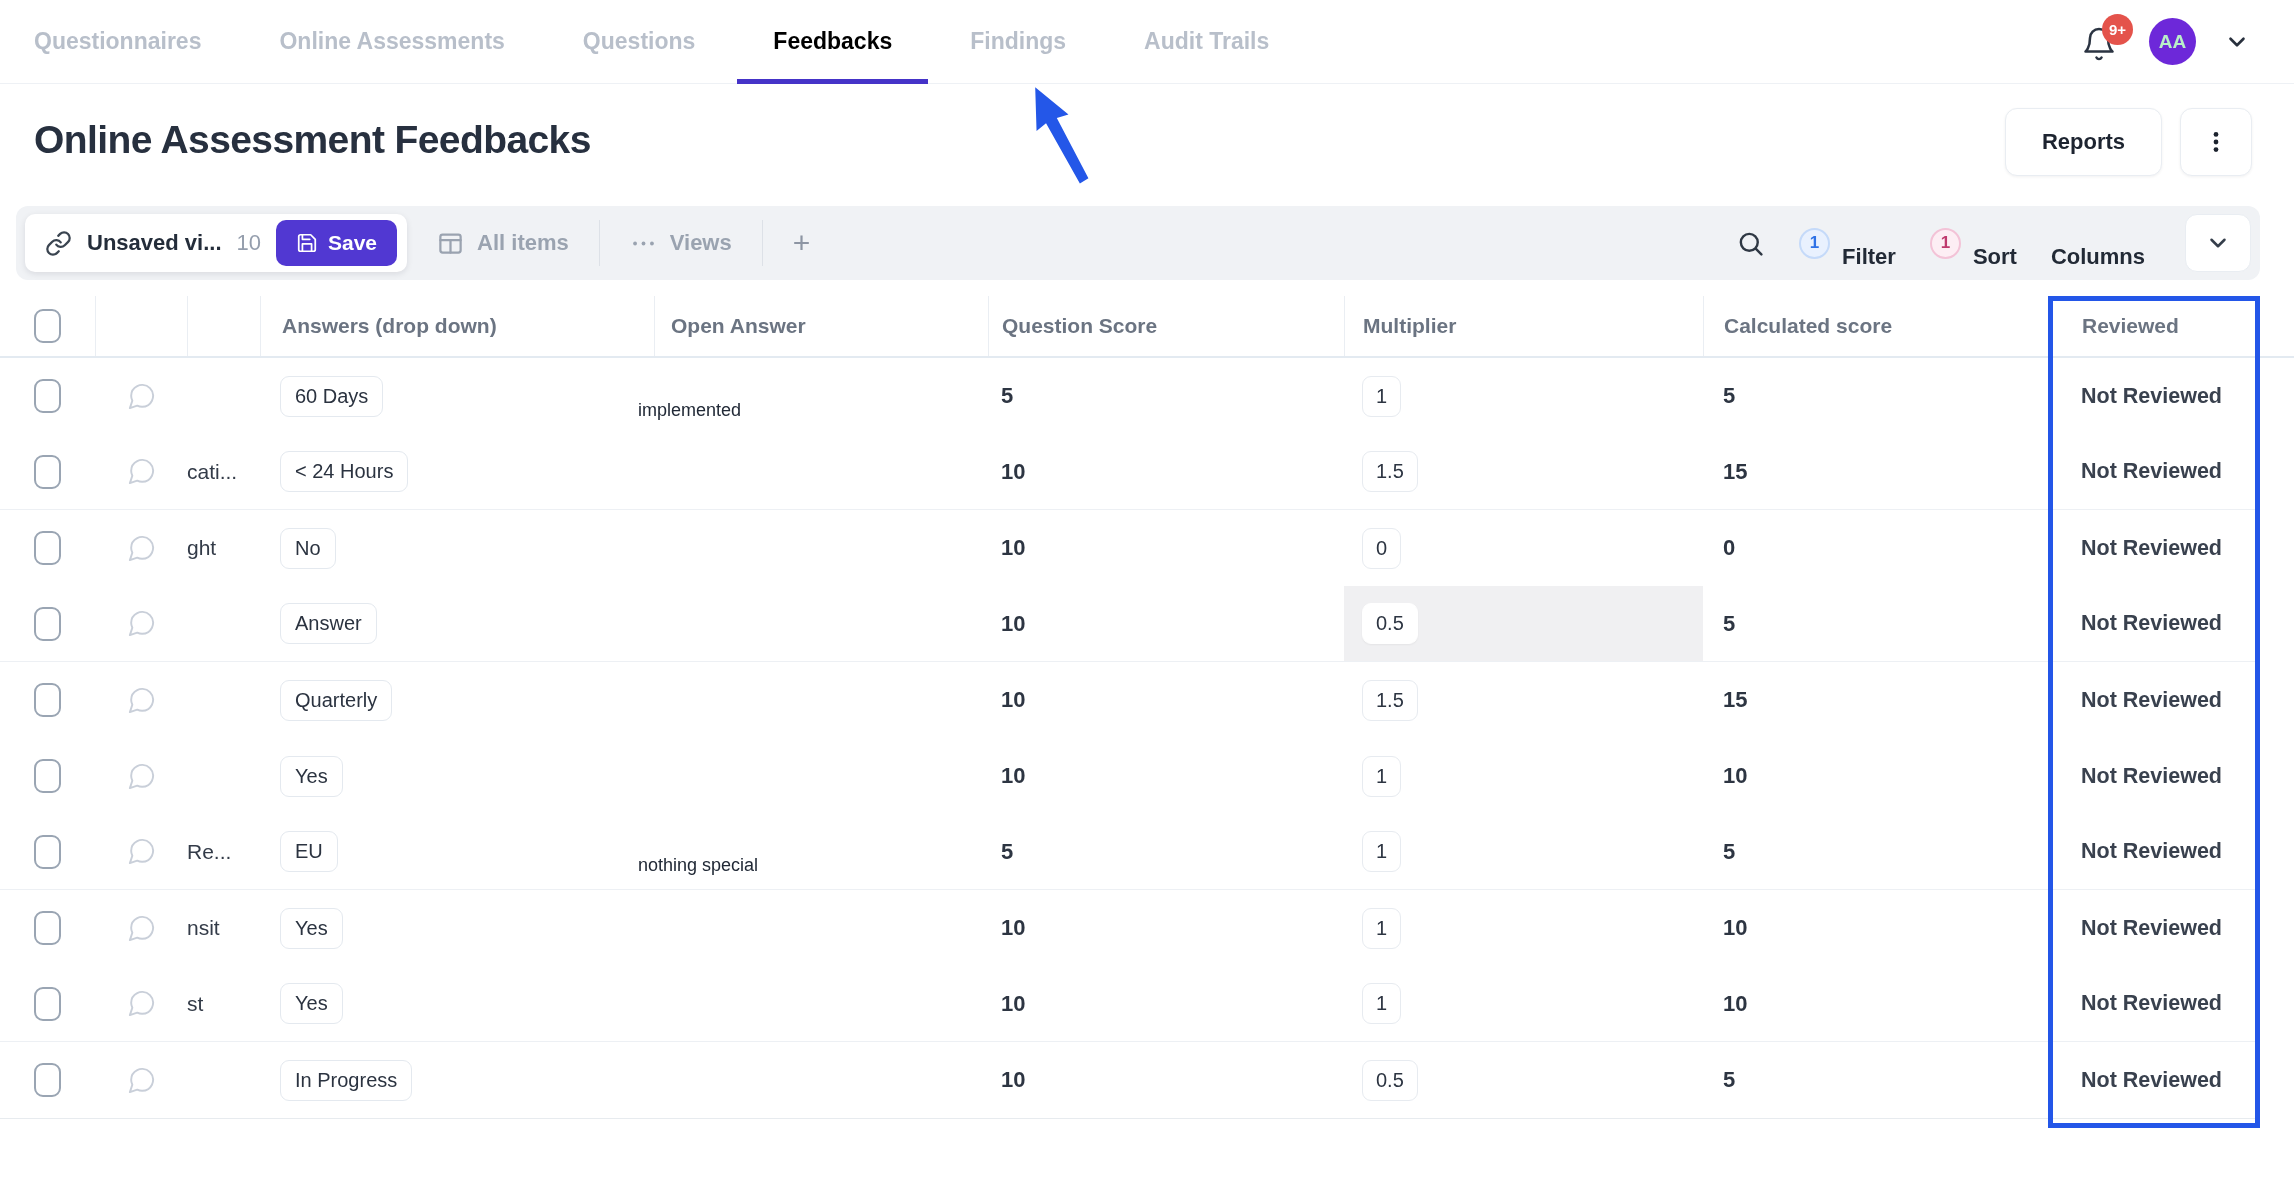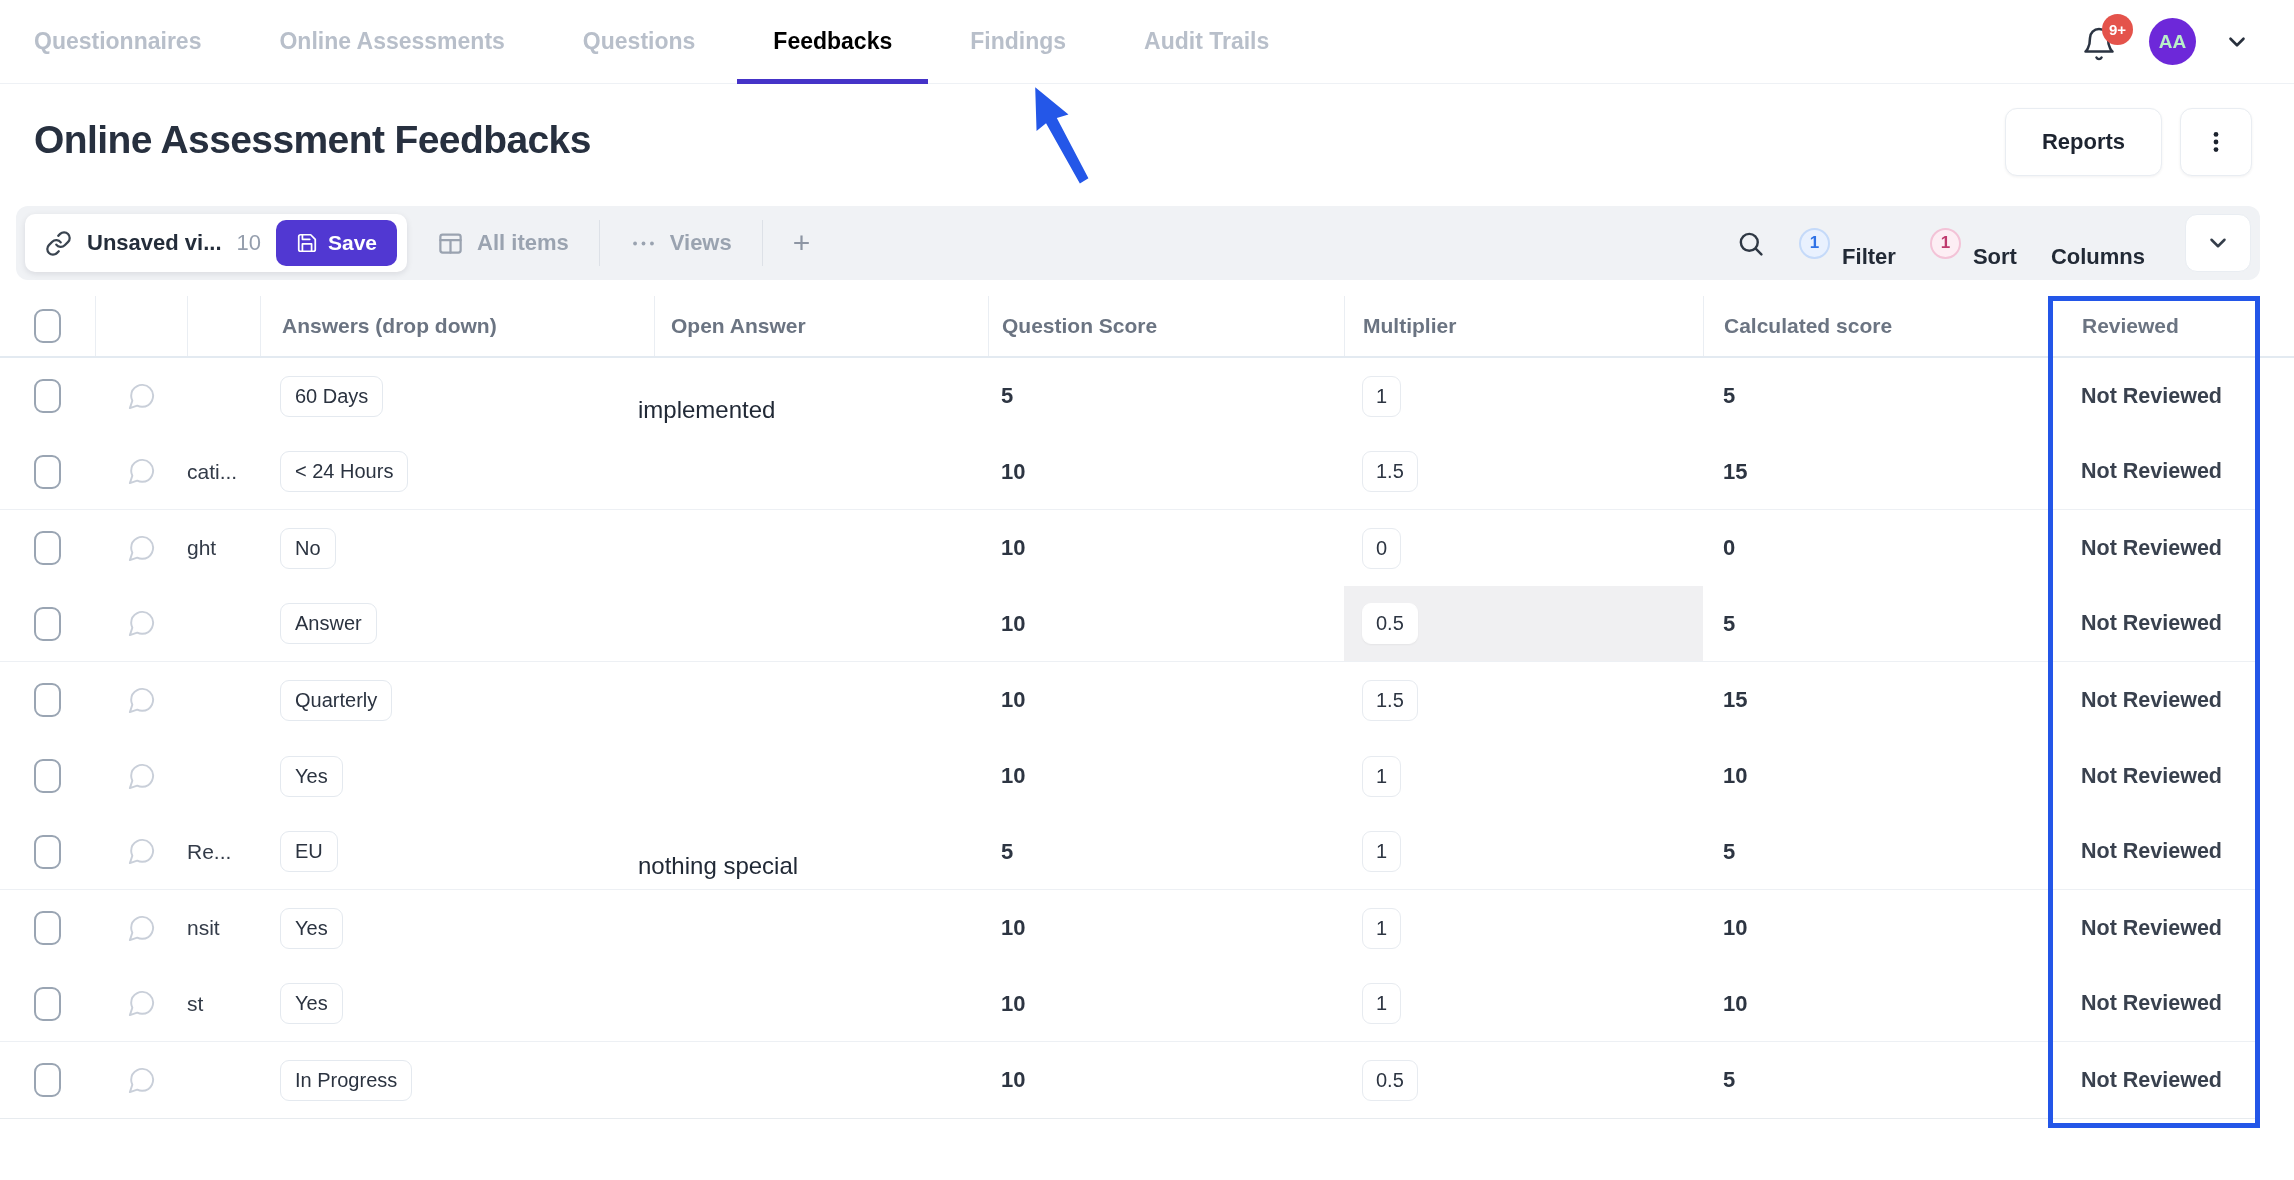--- a/index.html
+++ b/index.html
@@ -80,21 +80,21 @@
 
   .row { height:76px; align-items:center; }
   .row.sep { border-bottom:1px solid #edf0f4; }
   .tbody { border-bottom:1px solid #e7ebef; width:2260px; }
   .cell-check, .cell-comment { display:flex; align-items:center; justify-content:center; height:100%; }
   .checkbox { width:27px; height:34px; border:2.5px solid #9aa5b3; border-radius:9px; background:#fff; cursor:pointer; }
   .cell-q { font-size:21px; color:#333b48; font-weight:500; white-space:nowrap; overflow:hidden; }
   .answer-badge { display:inline-block; margin-left:20px; padding:8px 14px; border:1px solid #e4e9ef;
         border-radius:9px; background:#fff; font-size:20px; color:#2b3340; font-weight:500;
         white-space:nowrap; cursor:pointer; }
-  .cell-open { padding-left:16px; font-size:24px; color:#212936; white-space:nowrap;margin-top:28px; }
+  .cell-open { padding-left:16px; font-size:18px; color:#212936; white-space:nowrap;margin-top:28px; }
   .cell-qscore { padding-left:13px; font-size:22px; font-weight:600; color:#2d3542; }
   .cell-mult { height:100%; display:flex; align-items:center; }
   .cell-mult.hl { background:#f0f0f2; }
   .mult-pill { margin-left:18px; padding:8px 13px; border:1px solid #e7ebf0; border-radius:9px; background:#fff;
         font-size:20px; color:#2d3542; font-weight:500; cursor:pointer; }
   .cell-mult.hl .mult-pill { border-color:#fff; box-shadow:0 1px 2px rgba(0,0,0,.05); }
   .cell-calc { padding-left:20px; font-size:22px; font-weight:600; color:#2d3542; }
   .cell-reviewed { padding-left:33px; font-size:21.5px; font-weight:700; color:#39414e; white-space:nowrap; }
 
   .col-highlight { position:absolute; left:2048px; top:0; width:212px; height:832px;

